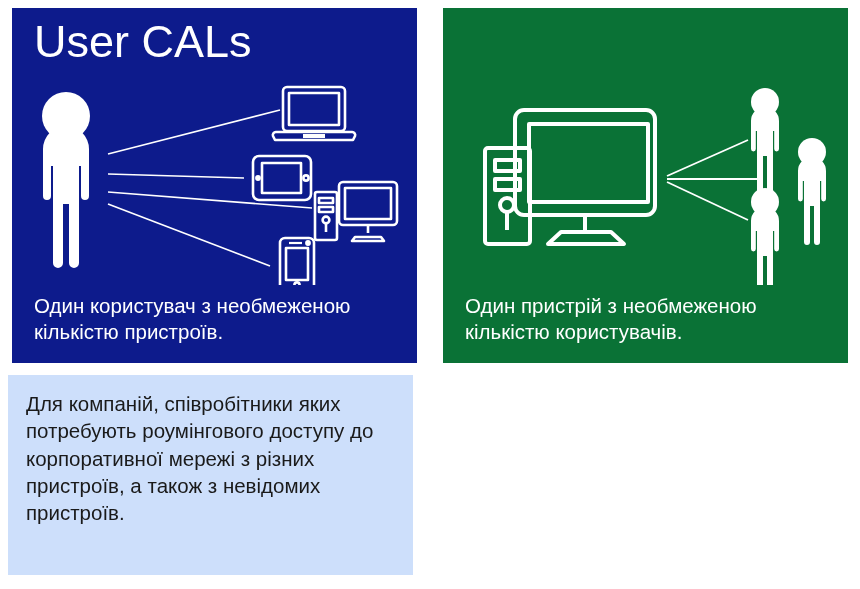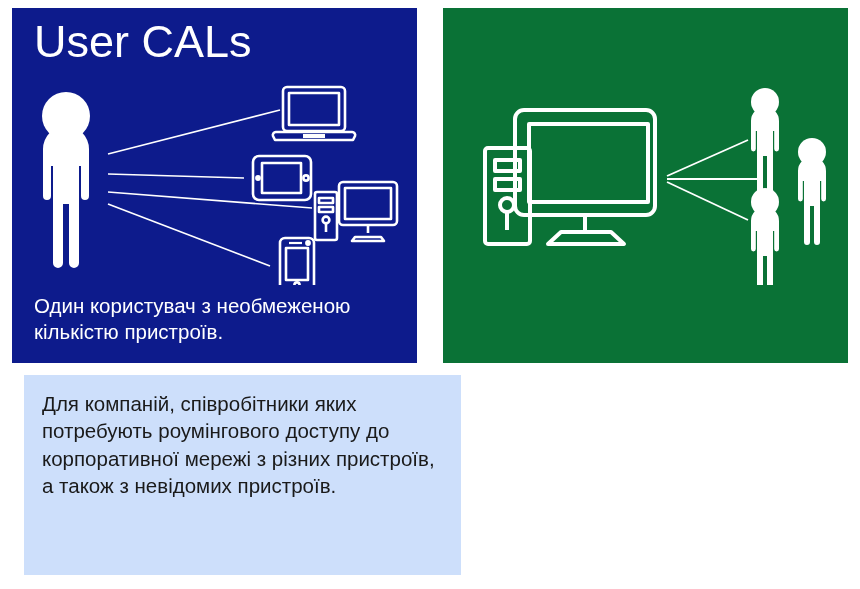--- a/index.html
+++ b/index.html
@@ -64,21 +64,21 @@
   }
 
   
   .panel-bottom {
     position: absolute;
     top: 375px;
     width: 405px;
     height: 200px;
     overflow: hidden;
   }
-  .panel-bottom.left  { left: 24px;  background: #cddffb; padding-left: 32px; }
+  .panel-bottom.left  { left: 8px;  background: #cddffb; }
   .panel-bottom.right { left: 443px; background: #b0f7c7; }
 
   .panel-body {
     position: absolute;
     left: 18px;
     right: 10px;
     top: 15px;
     color: #1a1a1a;
     font-size: 20.5px;
     line-height: 1.33;
@@ -186,20 +186,21 @@
       </g>
 
       <g fill="#ffffff">
         <circle cx="322" cy="122" r="14"></circle>
         <path d="M308 141 a14 14 0 0 1 28 0 L336 169 a2.4 2.4 0 0 1 -4.8 0 L331.2 151 L330 151
                  L330 212 a3 3 0 0 1 -6 0 L324 176 L320 176 L320 212 a3 3 0 0 1 -6 0
                  L314 151 L312.8 151 L312.8 169 a2.4 2.4 0 0 1 -4.8 0 Z"></path>
       </g>
     </svg>
 
+    <div class="panel-caption">Один пристрій з необмеженою кількістю користувачів.</div>
   </div>
 
   <div class="panel-bottom left">
     <div class="panel-body">Для компаній, співробітники яких потребують роумінгового доступу до корпоративної мережі з різних пристроїв, а також з невідомих пристроїв.</div>
   </div>
 
 
 </div>
 
 </body></html>

